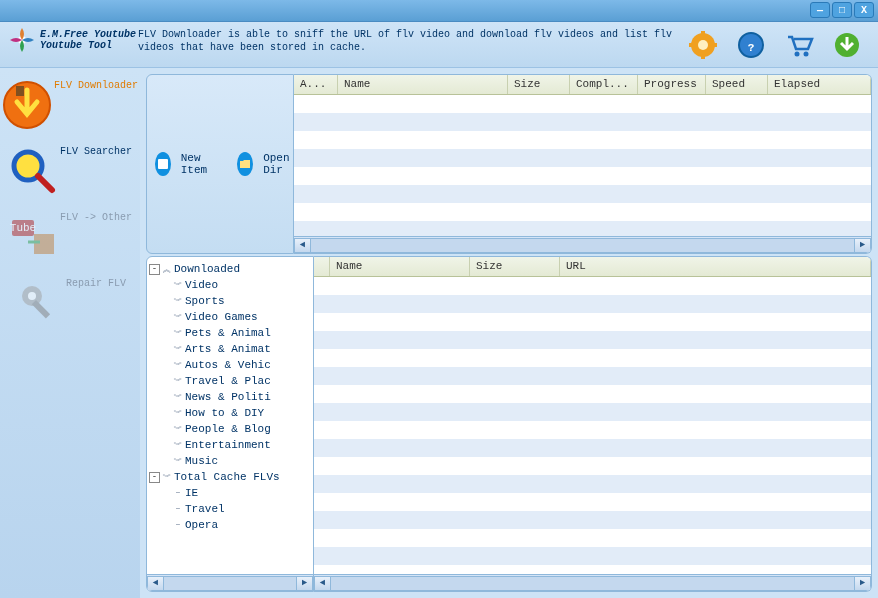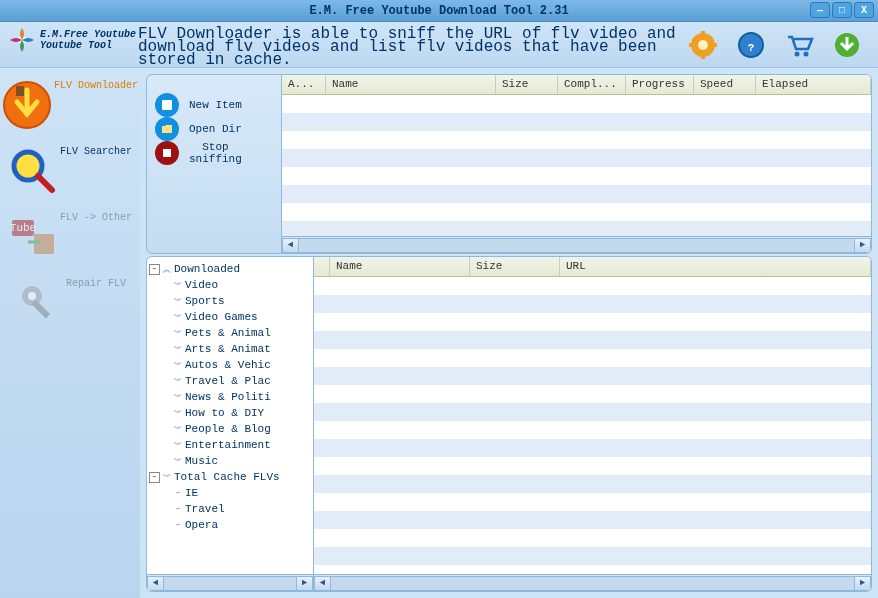--- a/index.html
+++ b/index.html
@@ -7,37 +7,37 @@
 
 .titlebar { height: 22px; background: linear-gradient(#7db9e8, #5a9fd4); display: flex; align-items: center; justify-content: center; position: relative; border-bottom: 1px solid #4a8bc2; }
 .titlebar-text { color: #003366; font-weight: bold; font-size: 12px; }
 .win-controls { position: absolute; right: 4px; top: 2px; display: flex; gap: 2px; }
 .win-btn { width: 20px; height: 16px; background: #4fa3e0; border: 1px solid #2a7ab8; border-radius: 3px; display: flex; align-items: center; justify-content: center; color: #fff; font-weight: bold; font-size: 10px; cursor: pointer; }
 
 .header-strip { height: 46px; background: linear-gradient(#cfe4f7, #bcd8f0); display: flex; align-items: flex-start; padding: 4px 8px; border-bottom: 1px solid #9cc2e4; }
 .logo-block { width: 130px; display: flex; align-items: center; gap: 4px; }
 .flower-icon { width: 28px; height: 28px; }
 .logo-text { color: #003366; font-weight: bold; font-size: 10px; line-height: 11px; font-style: italic; }
-.desc-text { flex: 1; color: #003366; font-size: 16px; line-height: 13px; padding-top: 2px; }
+.desc-text { flex: 1; color: #003366; font-size: 10px; line-height: 13px; padding-top: 2px; }
 .toolbar-icons { display: flex; gap: 18px; align-items: center; padding-right: 8px; padding-top: 4px; }
 .tool-icon { width: 30px; height: 30px; cursor: pointer; display: flex; align-items: center; justify-content: center; }
 
 .main-body { display: flex; height: calc(598px - 22px - 46px); }
 
 .left-nav { width: 140px; background: linear-gradient(#cde3f6, #b8d4ee); padding-top: 12px; display: flex; flex-direction: column; align-items: center; gap: 16px; }
 .nav-item { display: flex; flex-direction: row; align-items: flex-start; gap: 2px; cursor: pointer; }
 .nav-icon { width: 50px; height: 50px; display: flex; align-items: center; justify-content: center; }
 .nav-label { color: #003366; font-size: 10px; text-align: center; }
 .nav-label.selected { color: #e07b00; }
 .nav-label.disabled { color: #8a9cb0; }
 
 .center-area { flex: 1; background: #cde3f6; padding: 6px; display: flex; flex-direction: column; gap: 0; }
 
 .top-panels { display: flex; height: 180px; }
-.action-panel { width: 136px; background: linear-gradient(#d8e9f9, #c4ddf2); border: 1px solid #8fb8db; border-radius: 6px 0 0 6px; padding: 18px 8px; display: flex; flex-direction: column; }
+.action-panel { width: 148px; background: linear-gradient(#d8e9f9, #c4ddf2); border: 1px solid #8fb8db; border-radius: 6px 0 0 6px; padding: 18px 8px; display: flex; flex-direction: row; gap: 22px; }
 .action-btn { display: flex; align-items: center; gap: 10px; cursor: pointer; }
 .action-icon { width: 24px; height: 24px; border-radius: 50%; display: flex; align-items: center; justify-content: center; }
 .action-text { color: #003366; font-size: 11px; line-height: 12px; }
 
 .grid-panel { flex: 1; border: 1px solid #8fb8db; border-left: none; border-radius: 0 6px 6px 0; background: #fff; display: flex; flex-direction: column; overflow: hidden; }
 .grid-header { display: flex; background: linear-gradient(#f0f4e8, #e4ead4); border-bottom: 1px solid #b8c298; height: 20px; }
 .grid-col { border-right: 1px solid #c8d0b0; padding: 3px 6px; color: #333; font-size: 11px; overflow: hidden; white-space: nowrap; }
 .grid-rows { flex: 1; background: repeating-linear-gradient(#fff 0, #fff 18px, #e2ecf8 18px, #e2ecf8 36px); }
 .hscroll { height: 17px; background: #d4e4f7; border-top: 1px solid #8fb8db; display: flex; align-items: center; }
 .scroll-btn { width: 17px; height: 15px; background: linear-gradient(#e8f0fa,#c4d8ee); border: 1px solid #8fb8db; display: flex; align-items: center; justify-content: center; color: #2a5a8a; font-size: 9px; cursor: pointer; }
@@ -50,21 +50,20 @@
 .tree-toggle { width: 11px; height: 11px; border: 1px solid #888; background: #fff; display: flex; align-items: center; justify-content: center; font-size: 9px; line-height: 9px; cursor: pointer; color: #333; }
 .tree-indent { display: inline-block; }
 .tree-arrow { color: #7a8aa0; font-size: 9px; width: 10px; text-align: center; }
 
 .detail-panel { flex: 1; border: 1px solid #8fb8db; border-left: none; border-radius: 0 6px 6px 0; background: #fff; display: flex; flex-direction: column; overflow: hidden; }
 </style>
 </head>
 <body>
 
 <div class="titlebar">
-  <span class="titlebar-text">E.M. Free Youtube Download Tool 2.31</span>
   <div class="win-controls">
     <div class="win-btn">—</div>
     <div class="win-btn">□</div>
     <div class="win-btn">X</div>
   </div>
 </div>
 
 <div class="header-strip">
   <div class="logo-block">
     <svg class="flower-icon" viewBox="0 0 28 28">

